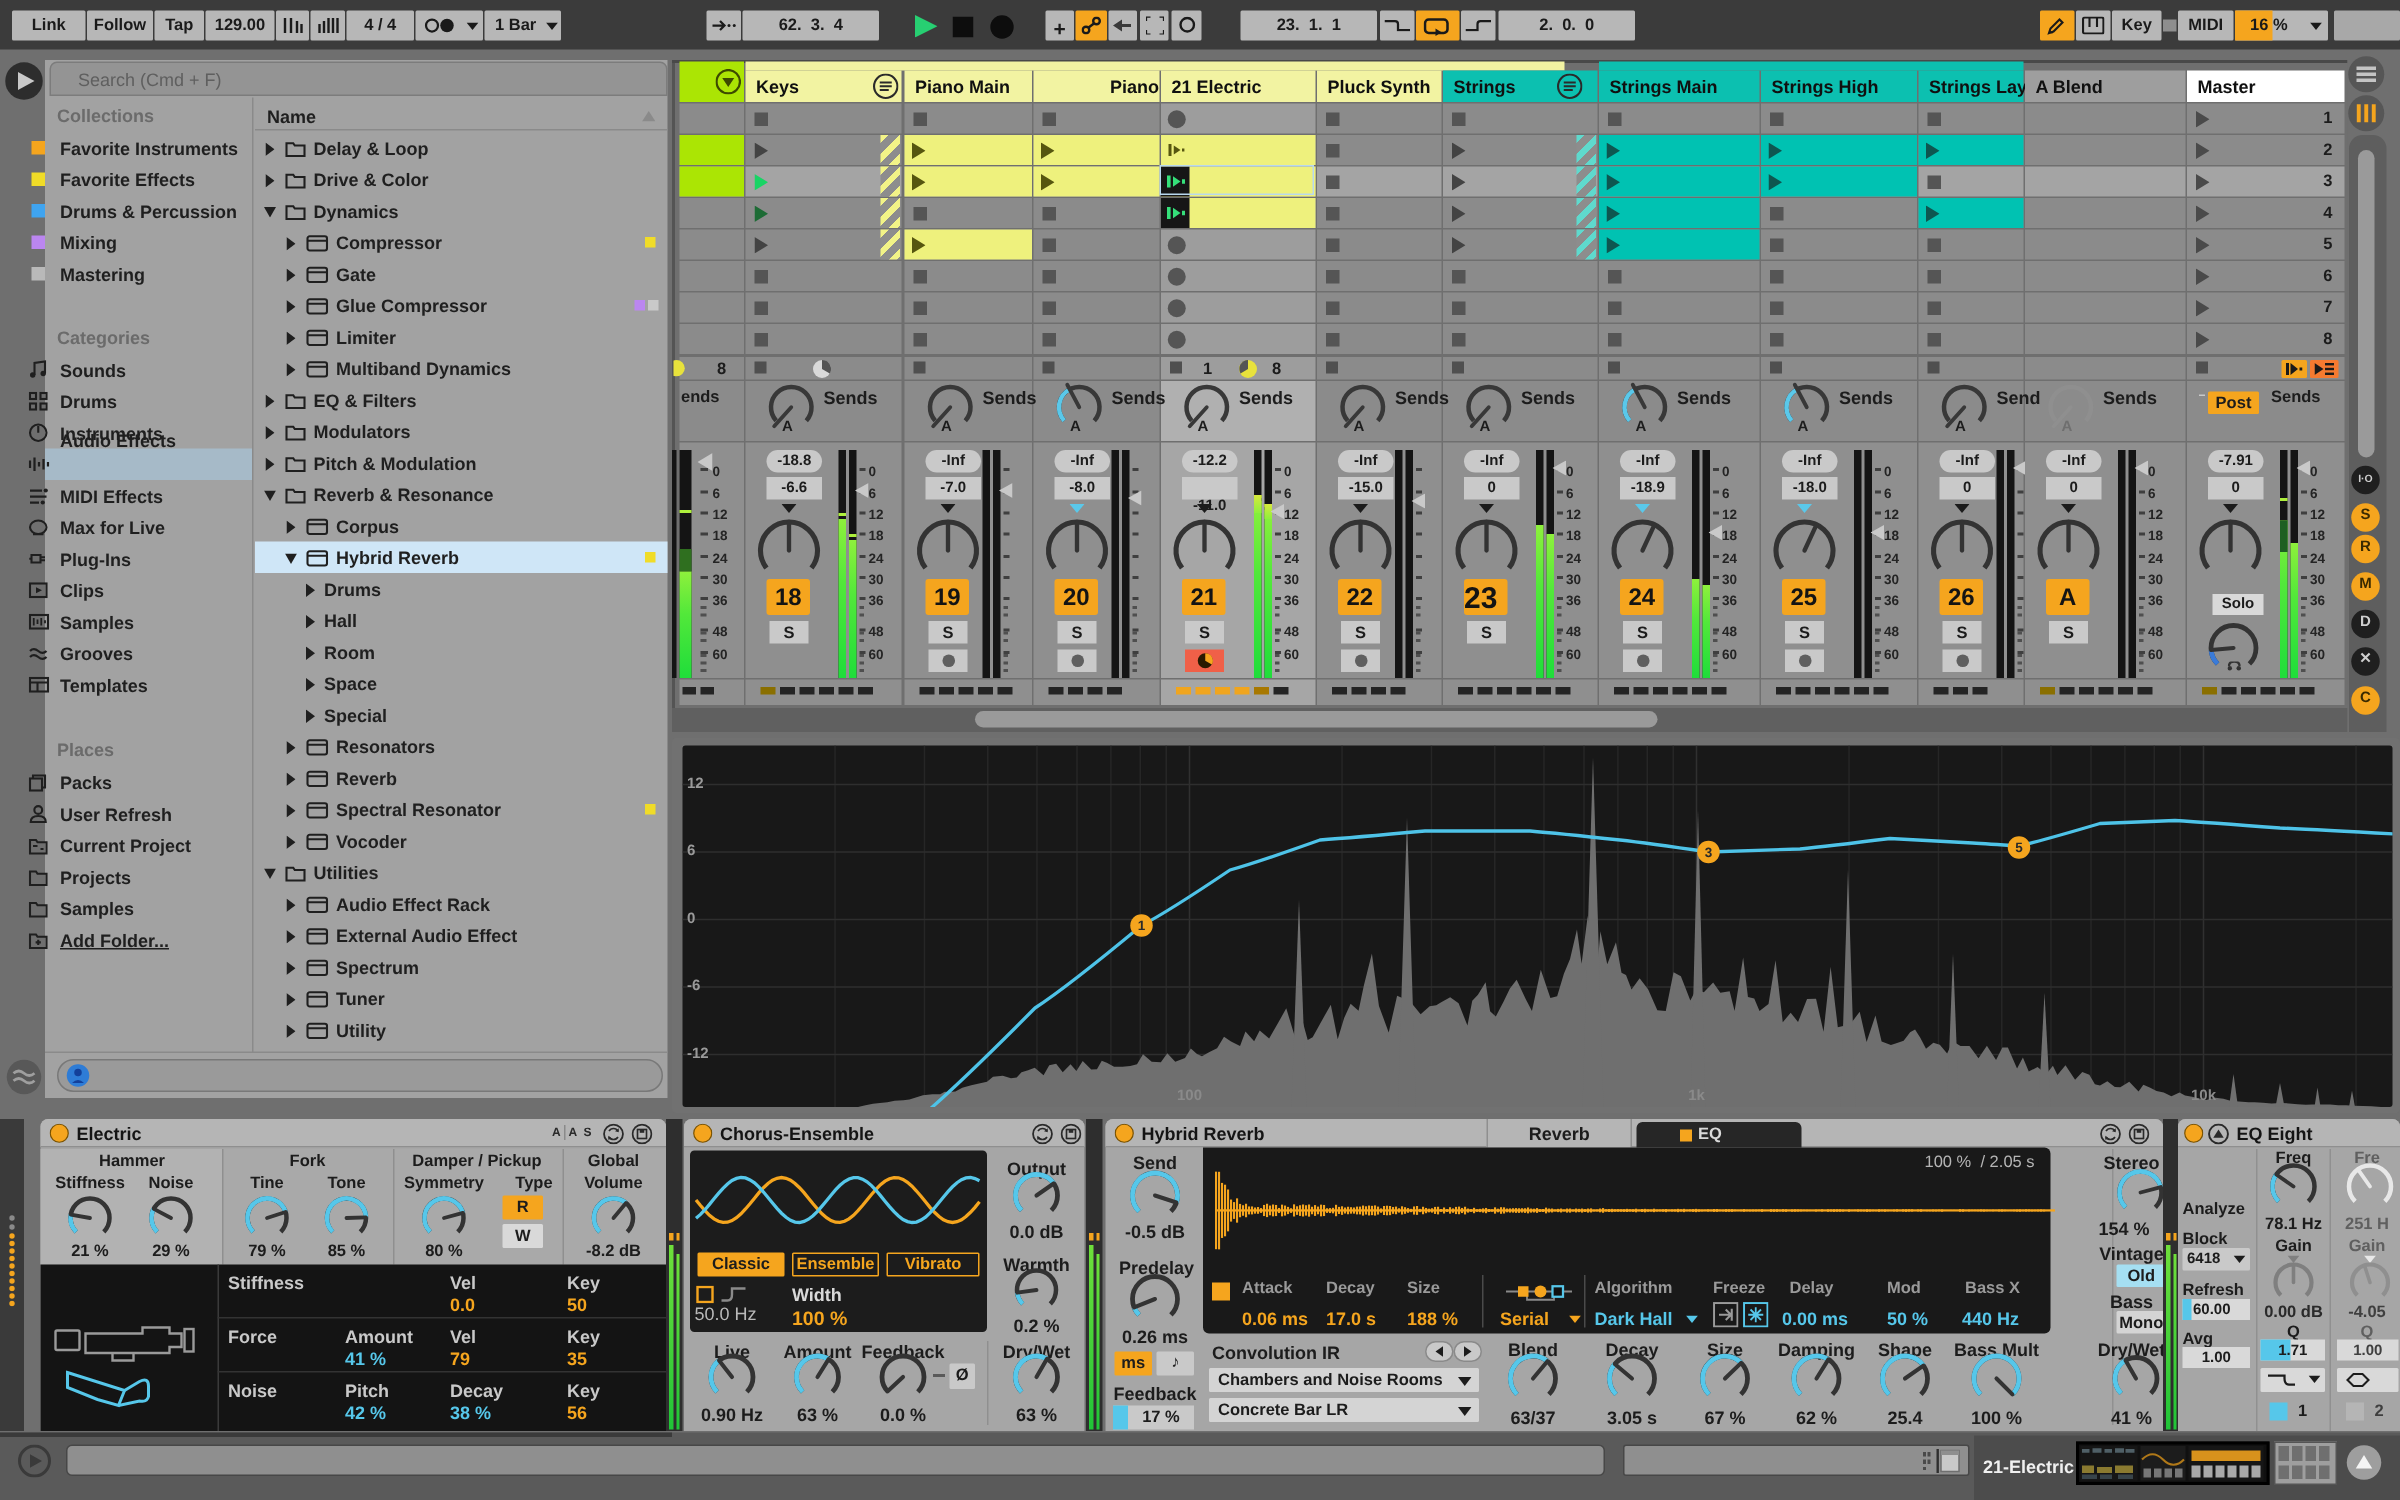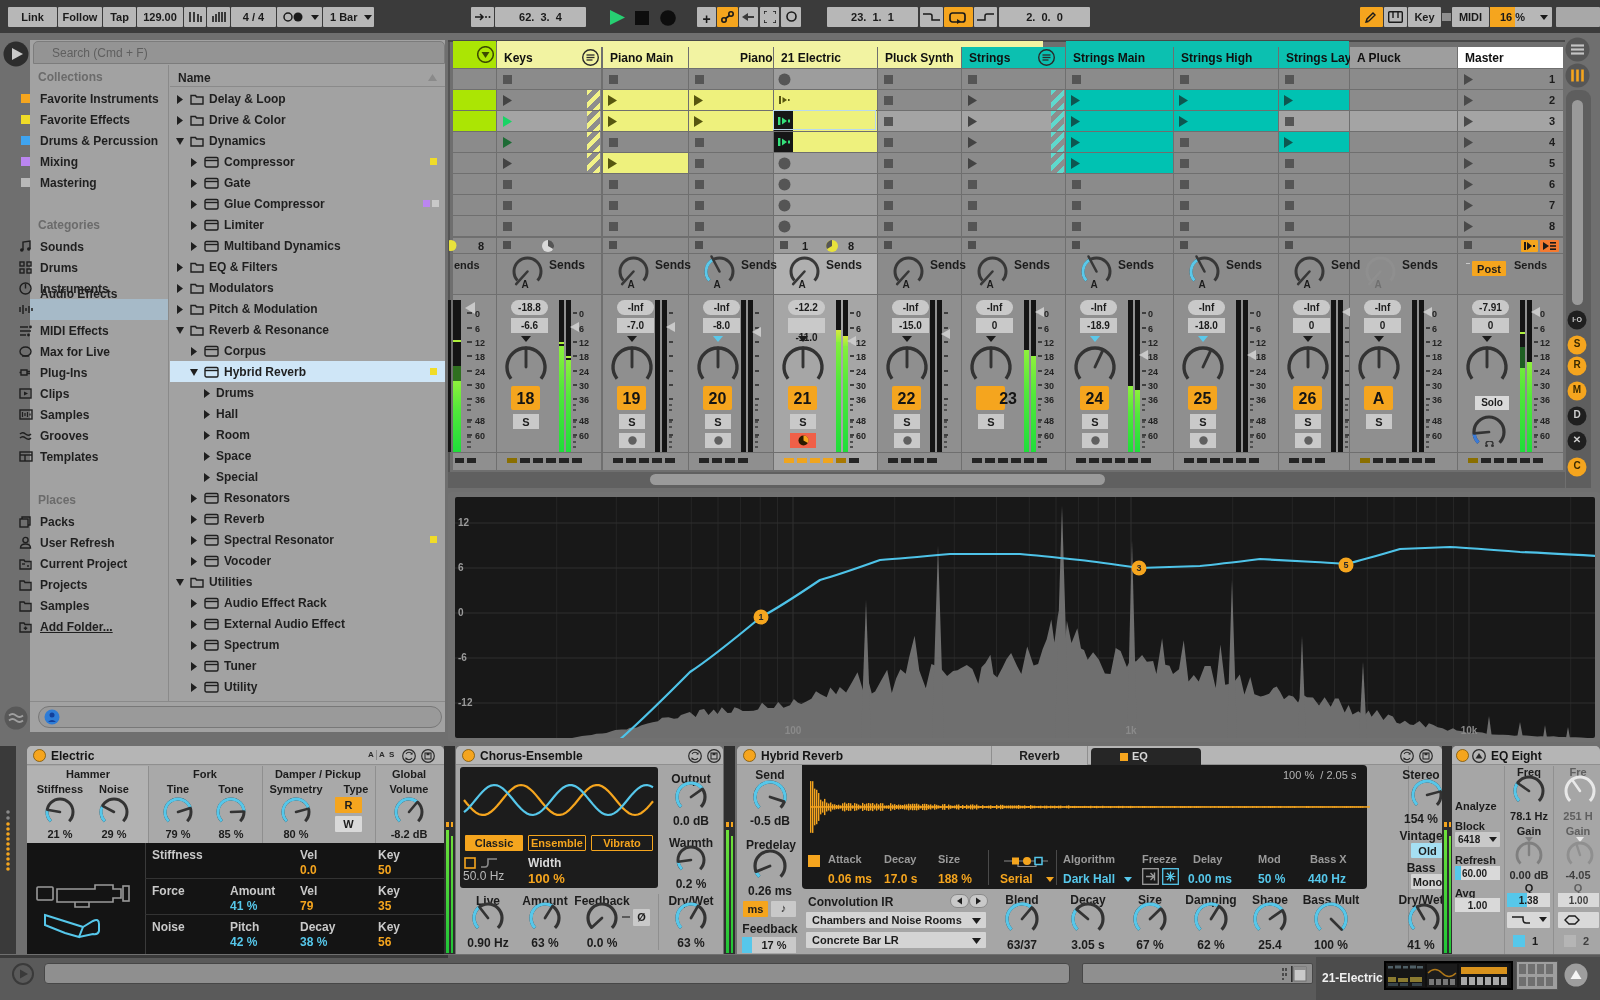--- a/index.html
+++ b/index.html
@@ -496,21 +496,21 @@
 <div style="position:absolute;left:885px;top:51px;font-size:12px;color:#101010;font-weight:700;line-height:14px;white-space:nowrap;">Pluck Synth</div>
 <div style="position:absolute;left:962px;top:47px;width:103px;height:21px;background:#0cc0b0;"></div>
 <div style="position:absolute;left:969px;top:51px;font-size:12px;color:#101010;font-weight:700;line-height:14px;white-space:nowrap;">Strings</div>
 <div style="position:absolute;left:1066px;top:47px;width:107px;height:21px;background:#0cc0b0;"></div>
 <div style="position:absolute;left:1073px;top:51px;font-size:12px;color:#101010;font-weight:700;line-height:14px;white-space:nowrap;">Strings Main</div>
 <div style="position:absolute;left:1174px;top:47px;width:104px;height:21px;background:#0cc0b0;"></div>
 <div style="position:absolute;left:1181px;top:51px;font-size:12px;color:#101010;font-weight:700;line-height:14px;white-space:nowrap;">Strings High</div>
 <div style="position:absolute;left:1279px;top:47px;width:70px;height:21px;background:#0cc0b0;"></div>
 <div style="position:absolute;left:1286px;top:51px;font-size:12px;color:#101010;font-weight:700;line-height:14px;white-space:nowrap;">Strings Laye</div>
 <div style="position:absolute;left:1350px;top:47px;width:107px;height:21px;background:#9e9e9e;"></div>
-<div style="position:absolute;left:1357px;top:51px;font-size:12px;color:#101010;font-weight:700;line-height:14px;white-space:nowrap;">A Pluck</div>
+<div style="position:absolute;left:1357px;top:51px;font-size:12px;color:#101010;font-weight:700;line-height:14px;white-space:nowrap;">A Blend</div>
 <div style="position:absolute;left:1458px;top:47px;width:105px;height:21px;background:#ffffff;"></div>
 <div style="position:absolute;left:1465px;top:51px;font-size:12px;color:#101010;font-weight:700;line-height:14px;white-space:nowrap;">Master</div>
 <svg style="position:absolute;left:477px;top:46px;" width="17" height="17" viewBox="0 0 17 17">
     <circle cx="8.5" cy="8.5" r="7.8" stroke="#3c4a00" stroke-width="1.5" fill="none"></circle>
     <path d="M4.5 6 L12.5 6 L8.5 12 Z" fill="#3c4a00"></path>
   </svg>
 <svg style="position:absolute;left:582px;top:49px;" width="17" height="17" viewBox="0 0 17 17">
     <circle cx="8.5" cy="8.5" r="7.8" stroke="#2a2a2a" stroke-width="1.4" fill="none"></circle>
     <g stroke="#2a2a2a" stroke-width="1.3">
       <line x1="4.5" y1="6" x2="12.5" y2="6"></line>
@@ -1262,21 +1262,21 @@
 <div style="position:absolute;left:976px;top:318px;width:37px;height:15px;background:#c9c9c9;"></div>
 <div style="position:absolute;left:976px;top:320px;font-size:10px;color:#1c1c1c;font-weight:700;line-height:12px;white-space:nowrap;width:37px;text-align:center;">0</div>
 <svg style="position:absolute;left:986px;top:336px;" width="10" height="6" viewBox="0 0 10 6">
     <path d="M0 0 L10 0 L5 6 Z" fill="#1c1c1c"></path>
   </svg>
 <svg style="position:absolute;left:968px;top:344px;" width="46" height="46" viewBox="0 0 46 46">
     <path d="M 8.03 34.70 A 19 19 0 1 1 37.97 34.70" stroke="#333333" stroke-width="3.4" fill="none" stroke-linecap="butt"></path>
     <line x1="23" y1="23" x2="23.00" y2="4.00" stroke="#333333" stroke-width="2.89" stroke-linecap="round"></line>
   </svg>
 <div style="position:absolute;left:976px;top:386px;width:29px;height:24px;background:#f5a51e;border-radius:2px;"></div>
-<div style="position:absolute;left:976px;top:390px;font-size:16px;color:#141414;font-weight:700;line-height:18px;white-space:nowrap;width:41px;text-align:right;">23</div>
+<div style="position:absolute;left:976px;top:390px;font-size:20px;color:#141414;font-weight:700;line-height:18px;white-space:nowrap;width:41px;text-align:left;">23</div>
 <div style="position:absolute;left:978px;top:414px;width:26px;height:15px;background:#c9c9c9;"></div>
 <div style="position:absolute;left:978px;top:416px;font-size:11px;color:#1c1c1c;font-weight:700;line-height:13px;white-space:nowrap;width:26px;text-align:center;">S</div>
 <div style="position:absolute;left:1024px;top:300px;width:5px;height:152px;background:#141414;"></div>
 <div style="position:absolute;left:1031px;top:300px;width:5px;height:152px;background:#141414;"></div>
 <div style="position:absolute;left:1024px;top:350px;width:5px;height:102px;background:linear-gradient(to top,#1fdd3a,#52e83a 60%,#8ef03c);"></div>
 <div style="position:absolute;left:1031px;top:356px;width:5px;height:96px;background:linear-gradient(to top,#1fdd3a,#52e83a 60%,#8ef03c);"></div>
 <div style="position:absolute;left:1038px;top:312px;width:4px;height:2px;background:#3f3f3f;"></div>
 <div style="position:absolute;left:1044px;top:309px;font-size:9px;color:#242424;font-weight:700;line-height:11px;white-space:nowrap;width:16px;">0</div>
 <div style="position:absolute;left:1038px;top:327px;width:4px;height:2px;background:#3f3f3f;"></div>
 <div style="position:absolute;left:1044px;top:324px;font-size:9px;color:#242424;font-weight:700;line-height:11px;white-space:nowrap;width:16px;">6</div>
@@ -2383,21 +2383,21 @@
     <path d="M 8.10 27.90 A 14 14 0 0 1 11.00 5.88" stroke="#56c7ea" stroke-width="3.2" fill="none" stroke-linecap="butt"></path>
     <line x1="18" y1="18" x2="11.00" y2="5.88" stroke="#333" stroke-width="2.72" stroke-linecap="round"></line>
   </svg>
 <div style="position:absolute;left:1397px;top:938px;font-size:12px;color:#1c1c1c;font-weight:700;line-height:14px;white-space:nowrap;width:48px;text-align:center;">41 %</div>
 <div style="position:absolute;left:1399px;top:768px;font-size:12px;color:#1c1c1c;font-weight:700;line-height:14px;white-space:nowrap;width:44px;text-align:center;">Stereo</div>
 <svg style="position:absolute;left:1409px;top:777px;" width="36" height="36" viewBox="0 0 36 36">
     <path d="M 8.10 27.90 A 14 14 0 1 1 27.90 27.90" stroke="#333" stroke-width="3" fill="none" stroke-linecap="butt"></path>
     <path d="M 8.10 27.90 A 14 14 0 1 1 31.52 14.38" stroke="#56c7ea" stroke-width="3" fill="none" stroke-linecap="butt"></path>
     <line x1="18" y1="18" x2="31.52" y2="14.38" stroke="#333" stroke-width="2.55" stroke-linecap="round"></line>
   </svg>
-<div style="position:absolute;left:1399px;top:812px;font-size:12px;color:#1c1c1c;font-weight:700;line-height:14px;white-space:nowrap;width:44px;text-align:center;">154 %</div>
+<div style="position:absolute;left:1399px;top:812px;font-size:12px;color:#1c1c1c;font-weight:700;line-height:14px;white-space:nowrap;width:44px;">154 %</div>
 <div style="position:absolute;left:1399px;top:829px;font-size:12px;color:#1c1c1c;font-weight:700;line-height:14px;white-space:nowrap;width:44px;text-align:center;">Vintage</div>
 <div style="position:absolute;left:1411px;top:843px;width:33px;height:15px;background:#a5dff2;border-radius:1px;"></div>
 <div style="position:absolute;left:1411px;top:845px;font-size:11px;color:#1c1c1c;font-weight:700;line-height:13px;white-space:nowrap;width:33px;text-align:center;">Old</div>
 <div style="position:absolute;left:1399px;top:861px;font-size:12px;color:#1c1c1c;font-weight:700;line-height:14px;white-space:nowrap;width:44px;text-align:center;">Bass</div>
 <div style="position:absolute;left:1411px;top:874px;width:33px;height:15px;background:#d4d4d4;border-radius:1px;"></div>
 <div style="position:absolute;left:1411px;top:876px;font-size:11px;color:#1c1c1c;font-weight:700;line-height:13px;white-space:nowrap;width:33px;text-align:center;">Mono</div>
 <div style="position:absolute;left:1442px;top:746px;width:10px;height:208px;background:#2e2e2e;"></div>
 <div style="position:absolute;left:1444px;top:822px;width:2.5px;height:5px;background:#f5a51e;"></div>
 <div style="position:absolute;left:1448.5px;top:822px;width:2.5px;height:5px;background:#f5a51e;"></div>
 <div style="position:absolute;left:1444px;top:830px;width:2.5px;height:123px;background:linear-gradient(to top,#1fc437,#6fe03a);"></div>
@@ -2439,21 +2439,21 @@
     <path d="M0 0 L8 0 L4 5 Z" fill="#7f7f7f"></path>
   </svg>
 <svg style="position:absolute;left:1513px;top:839px;" width="32" height="32" viewBox="0 0 32 32">
     <path d="M 7.51 24.49 A 12 12 0 1 1 24.49 24.49" stroke="#7f7f7f" stroke-width="2.8" fill="none" stroke-linecap="butt"></path>
     <line x1="16" y1="16" x2="16.00" y2="4.00" stroke="#7f7f7f" stroke-width="2.38" stroke-linecap="round"></line>
   </svg>
 <div style="position:absolute;left:1505px;top:869px;font-size:11px;color:#2a2a2a;font-weight:700;line-height:13px;white-space:nowrap;width:48px;text-align:center;">0.00 dB</div>
 <div style="position:absolute;left:1505px;top:882px;font-size:11px;color:#1c1c1c;font-weight:700;line-height:13px;white-space:nowrap;width:48px;text-align:center;">Q</div>
 <div style="position:absolute;left:1507px;top:893px;width:43px;height:14px;background:#d9d9d9;"></div>
 <div style="position:absolute;left:1507px;top:893px;width:20px;height:14px;background:#56c7ea;"></div>
-<div style="position:absolute;left:1507px;top:895px;font-size:10px;color:#1c1c1c;font-weight:700;line-height:12px;white-space:nowrap;width:43px;text-align:center;">1.38</div>
+<div style="position:absolute;left:1507px;top:895px;font-size:10px;color:#1c1c1c;font-weight:700;line-height:12px;white-space:nowrap;width:43px;text-align:center;">1.71</div>
 <div style="position:absolute;left:1507px;top:912px;width:43px;height:16px;background:#d9d9d9;border-radius:1px;"></div>
 <svg style="position:absolute;left:1511px;top:916px;" width="20" height="8" viewBox="0 0 20 8">
     <path d="M1 7 L5 7 Q8 7 8 3 L8 1 L19 1" stroke="#1c1c1c" stroke-width="1.5" fill="none" transform="scale(-1,1) translate(-20,0)"></path>
   </svg>
 <svg style="position:absolute;left:1539px;top:917px;" width="8" height="5" viewBox="0 0 8 5">
     <path d="M0 0 L8 0 L4 5 Z" fill="#1c1c1c"></path>
   </svg>
 <div style="position:absolute;left:1513px;top:935px;width:12px;height:12px;background:#56c7ea;"></div>
 <div style="position:absolute;left:1532px;top:935px;font-size:11px;color:#1c1c1c;font-weight:700;line-height:13px;white-space:nowrap;">1</div>
 <div style="position:absolute;left:1553px;top:766px;width:1px;height:188px;background:#909090;"></div>

